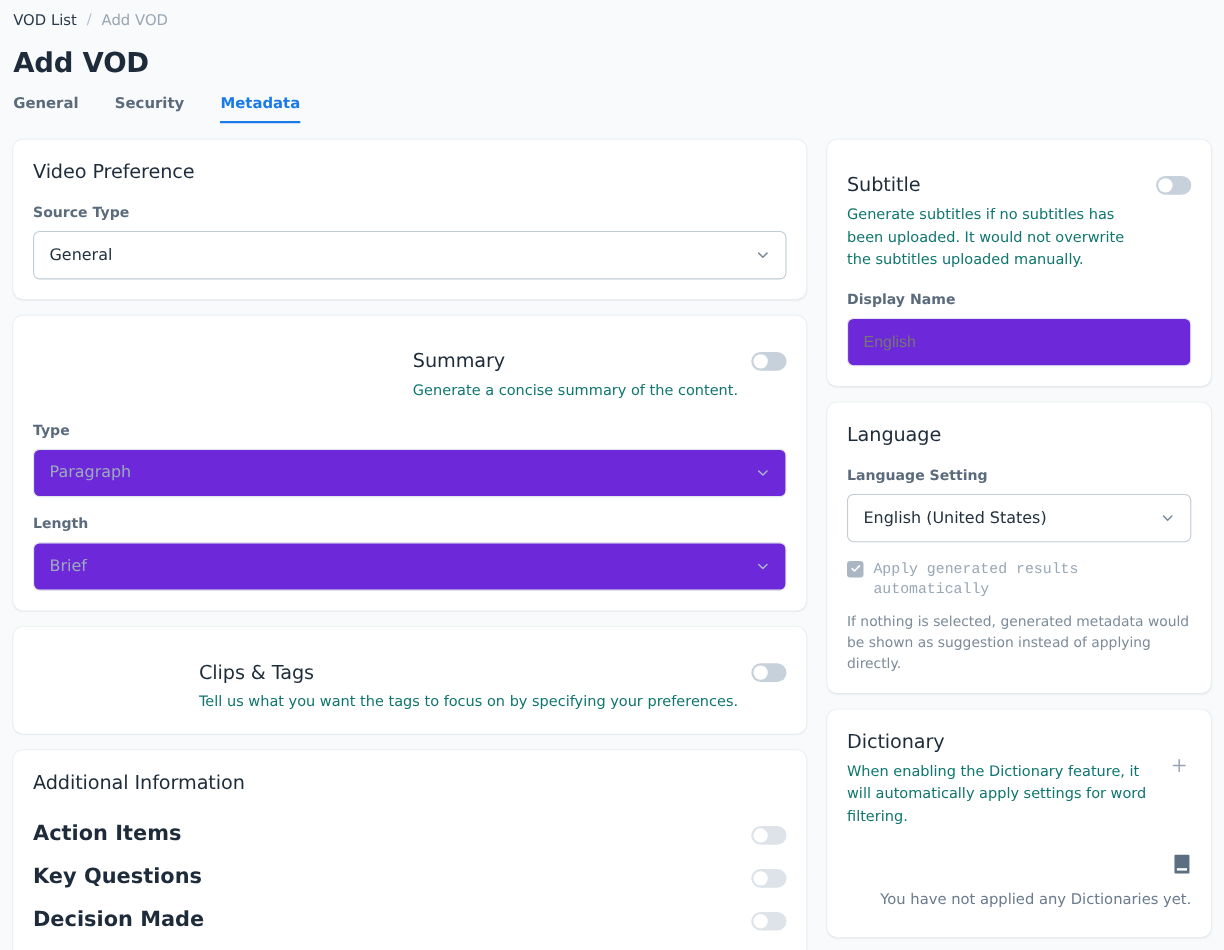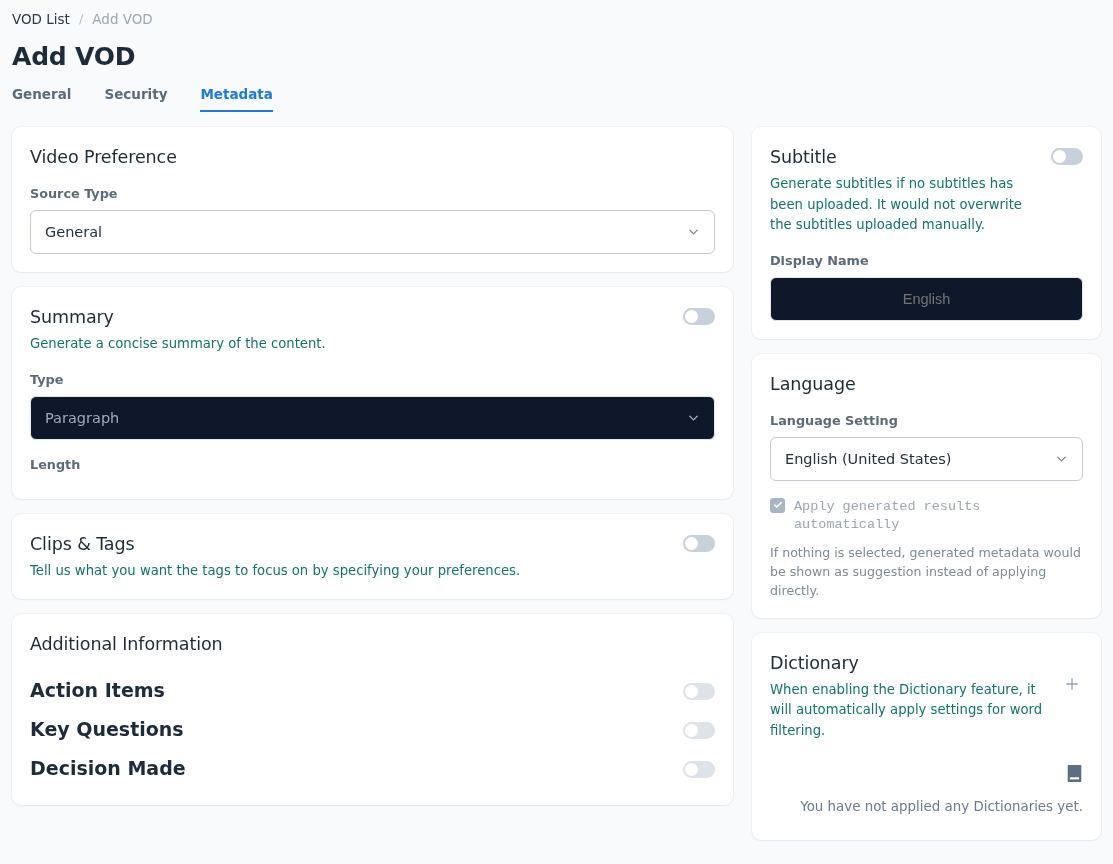--- a/index.html
+++ b/index.html
@@ -104,22 +104,23 @@
     border-radius: 9px;
     box-shadow: 0 1px 2px rgba(28,46,68,.05), 0 0 0 1px rgba(28,46,68,.035);
     margin-bottom: 15px;
     padding: 18px;
   }
   .card.pad-right { padding: 18px; }
 
   .card-head {
     display: flex;
     align-items: flex-start;
-    justify-content: space-between;
+    justify-content: flex-end;
     gap: 12px;
+    margin-top: 12px;
   }
   .card-title {
     font-size: 17.5px;
     font-weight: 400;
     color: #1e2b3a;
     line-height: 24px;
     letter-spacing: -0.1px;
   }
   .card-desc {
     font-size: 13.2px;
@@ -145,25 +146,24 @@
     border-radius: 6px;
     background: #ffffff;
     display: flex;
     align-items: center;
     padding: 0 14px;
     font-size: 14.5px;
     color: #23313f;
     cursor: pointer;
   }
   .select.disabled, .textinput.disabled {
-    background: #0f172a;
+    background: #6d28d9;
     border-color: #e2e7ec;
     color: #9caabb;
     cursor: default;
-    text-align: center;
   }
   .textinput { cursor: text; }
   .chev {
     position: absolute;
     right: 13px;
     top: 50%;
     transform: translateY(-50%);
     color: #7a8796;
     display: flex;
   }
@@ -317,20 +317,28 @@
           <span>Paragraph</span>
           <span class="chev">
             <svg width="15" height="15" viewBox="0 0 24 24" fill="none" stroke="currentColor" stroke-width="2.2" stroke-linecap="round" stroke-linejoin="round">
                 <polyline points="6 9 12 15 18 9"></polyline>
               </svg>
           </span>
         </div>
       </div>
       <div class="field">
         <div class="field-label">Length</div>
+        <div class="select disabled">
+          <span>Brief</span>
+          <span class="chev">
+            <svg width="15" height="15" viewBox="0 0 24 24" fill="none" stroke="currentColor" stroke-width="2.2" stroke-linecap="round" stroke-linejoin="round">
+                <polyline points="6 9 12 15 18 9"></polyline>
+              </svg>
+          </span>
+        </div>
       </div>
     </div>
 
     <div class="card">
       <div class="card-head">
         <div>
           <div class="card-title">Clips &amp; Tags</div>
           <div class="card-desc">Tell us what you want the tags to focus on by specifying your preferences.</div>
         </div>
         <div class="toggle">

